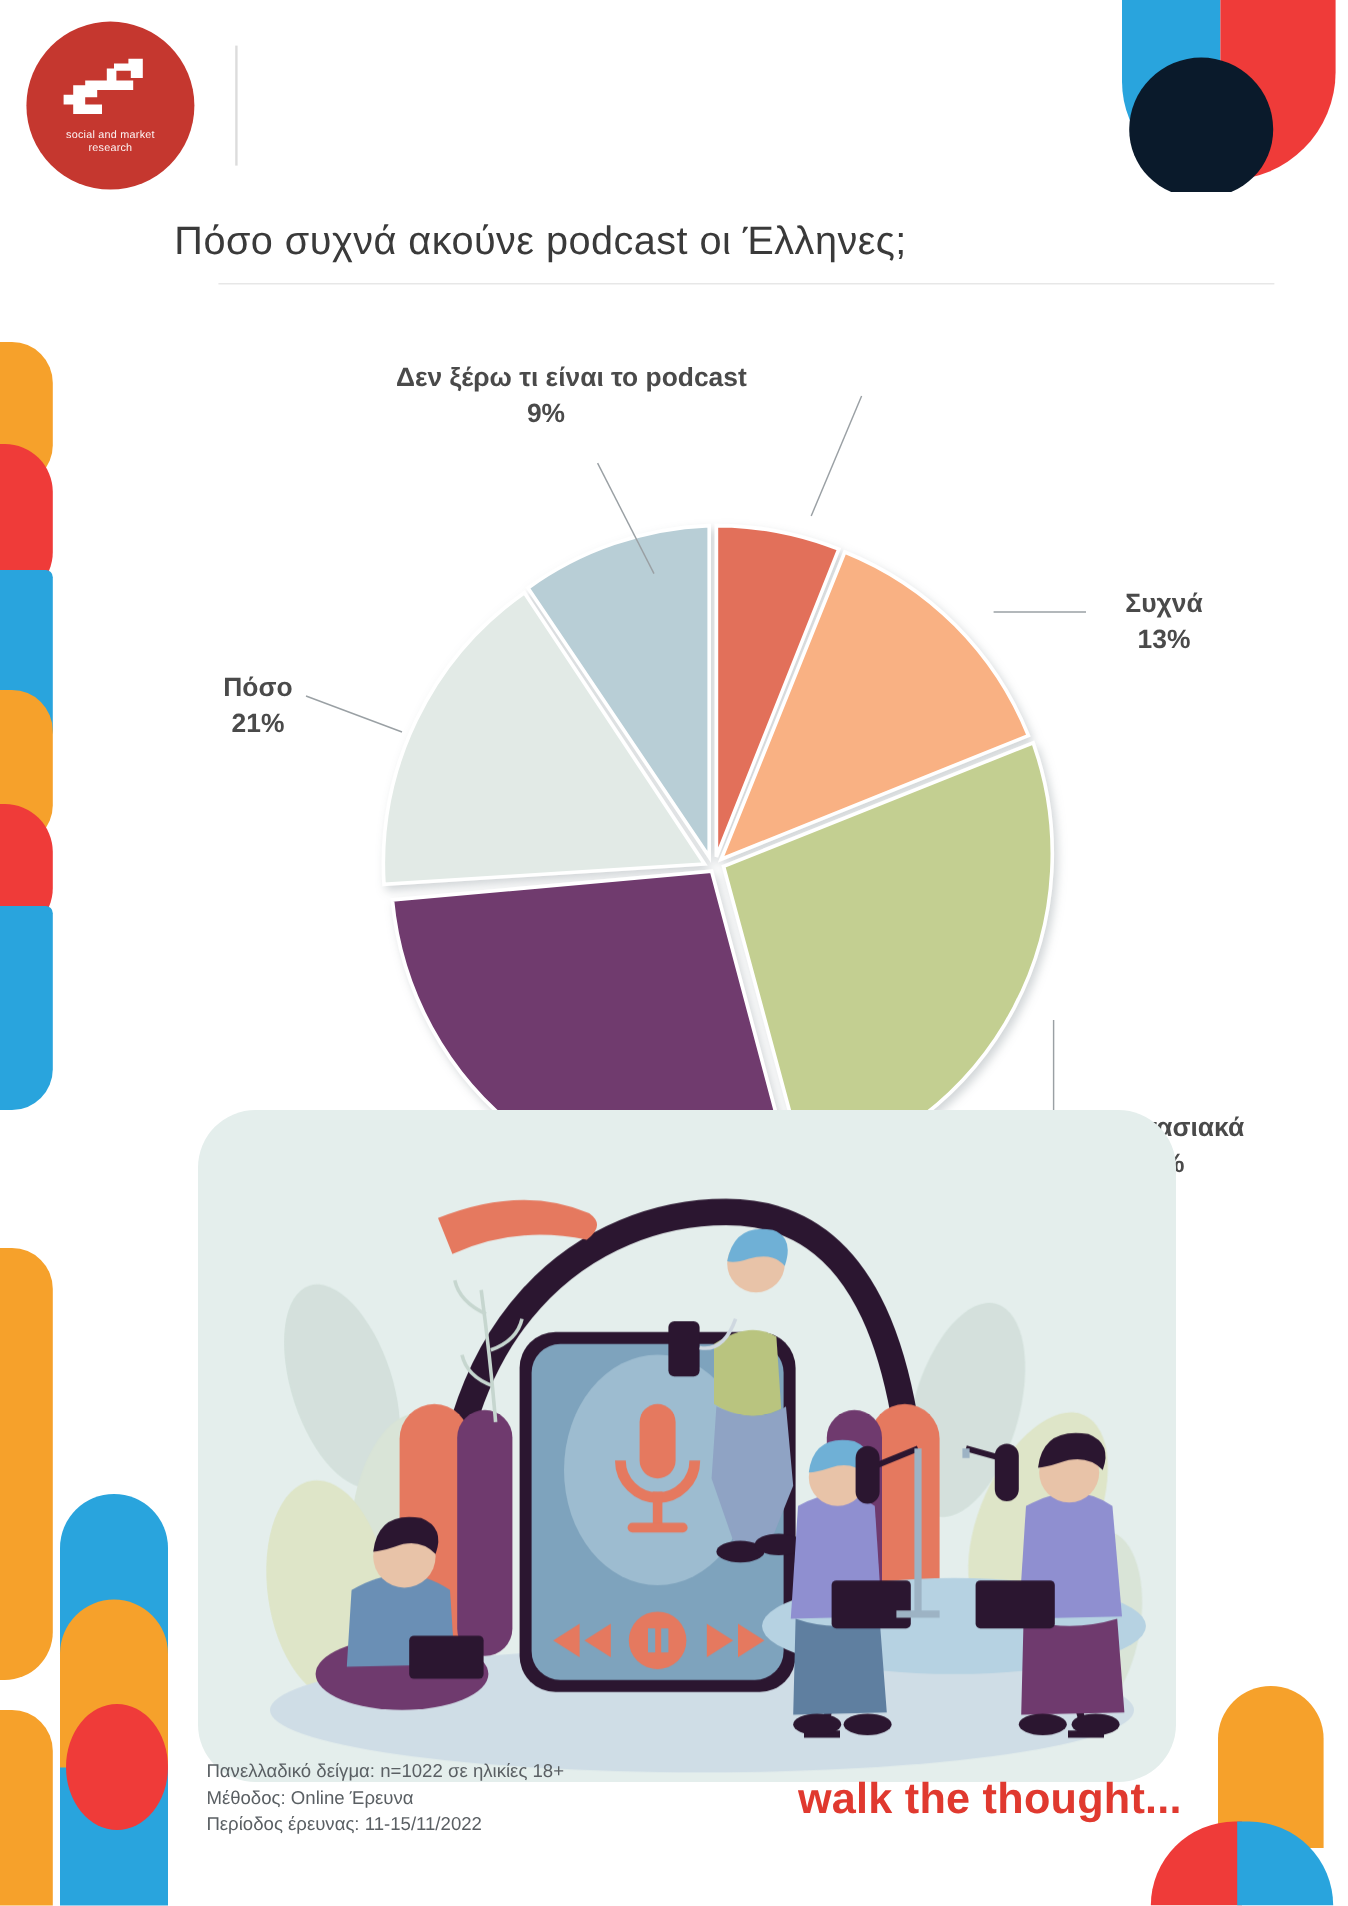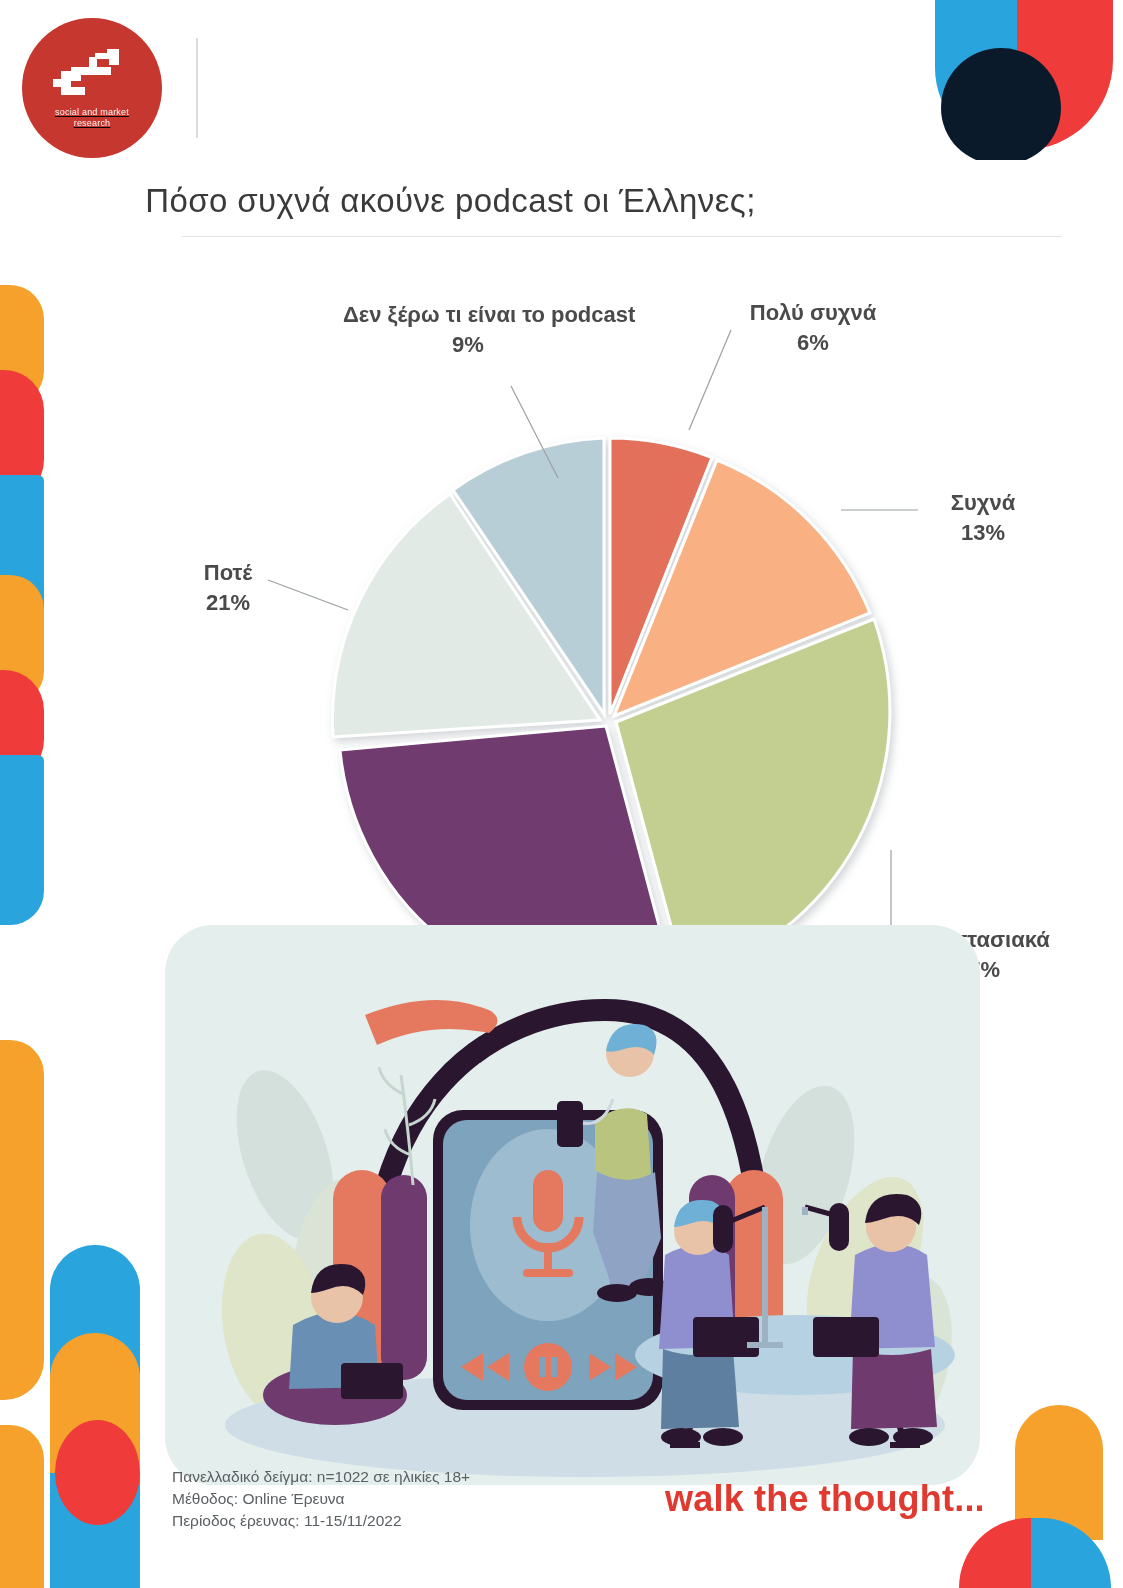--- a/index.html
+++ b/index.html
@@ -29,40 +29,40 @@
   .br-red  { position:absolute; right:88px; bottom:0; width:76px; height:70px;
              background:#ef3b39; border-radius:76px 0 0 0; }
   .br-blue { position:absolute; right:12px; bottom:0; width:80px; height:70px;
              background:#29a4dd; border-radius:0 80px 0 0; }
 
   
   .header { position:absolute; top:18px; left:22px; display:flex; align-items:center; }
   .logo-circle {
     width:140px; height:140px; border-radius:50%;
     background:#c5372f; position:relative;
-    display:flex; flex-direction:column; align-items:center; justify-content:center;text-decoration:underline;
+    display:flex; flex-direction:column; align-items:center; justify-content:center;
   }
   .logo-mark { width:86px; height:56px; margin-bottom:4px; }
   .logo-sub { color:#fff; font-size:9px; line-height:11px; text-align:center;
               letter-spacing:.2px; opacity:.95; }
   .logo-divider { width:2px; height:100px; background:#dcdcdc; margin:0 28px 0 34px; }
   .brand { line-height:1.02; }
   .brand-row { font-size:30px; font-weight:700; letter-spacing:7px; }
   .c-o { color:#f6a12b; } .c-r { color:#ef3b39; } .c-b { color:#29a4dd; }
 
   
   .title {
     position:absolute; top:182px; left:0; width:901px; text-align:center;
     font-size:33px; color:#3a3a3a; font-weight:400; letter-spacing:.4px;
   }
   .title-rule { position:absolute; top:236px; left:182px; width:880px; height:1px;
                 background:#e2e2e2; }
 
   
-  .chart-area { position:absolute; top:270px; left:13px; width:909px; height:760px; }
+  .chart-area { position:absolute; top:270px; left:0; width:909px; height:760px; }
   .pie-svg { position:absolute; left:285px; top:140px; }
 
   .lbl { position:absolute; color:#4a4a4a; font-weight:700; font-size:22px;
          line-height:30px; text-align:center; white-space:nowrap; }
   .lbl .pct { display:block; }
 
   
   .illus-card {
     position:absolute; left:165px; top:925px; width:815px; height:560px;
     background:#e4eeec; border-radius:48px;
@@ -158,38 +158,34 @@
       <path d="M 878 660 L 878 580"></path>
       <path d="M 362 737 L 470 700"></path>
       <path d="M 255 310 L 335 340"></path>
     </g>
   </svg>
 
   <div class="lbl" style="left:330px;top:30px;width:250px;">
     <span>Δεν ξέρω τι είναι το podcast</span>
     <span class="pct">9%</span>
   </div>
-  <div class="lbl" style="left:700px;top:28px;width:200px;">
-    <span>Πολύ συχνά</span>
-    <span class="pct">6%</span>
-  </div>
   <div class="lbl" style="left:900px;top:218px;width:140px;">
     <span>Συχνά</span>
     <span class="pct">13%</span>
   </div>
   <div class="lbl" style="left:855px;top:655px;width:220px;">
     <span>Περιστασιακά</span>
     <span class="pct">27%</span>
   </div>
   <div class="lbl" style="left:245px;top:718px;width:160px;">
     <span>Σπάνια</span>
     <span class="pct">24%</span>
   </div>
   <div class="lbl" style="left:150px;top:288px;width:130px;">
-    <span>Ποτέ</span>
+    <span>Πόσο</span>
     <span class="pct">21%</span>
   </div>
 </div>
 
 <div class="illus-card">
   <svg class="illus-svg" width="815" height="560" viewBox="0 0 815 560">
 
     <g opacity=".55">
       <ellipse cx="120" cy="230" rx="42" ry="88" fill="#c6d6cf" transform="rotate(-18 120 230)"></ellipse>
       <ellipse cx="168" cy="330" rx="38" ry="78" fill="#cfdcc6" transform="rotate(12 168 330)"></ellipse>

